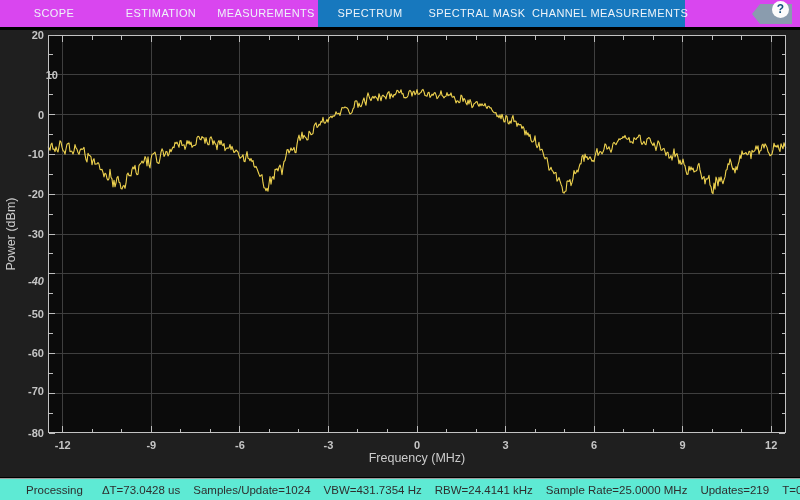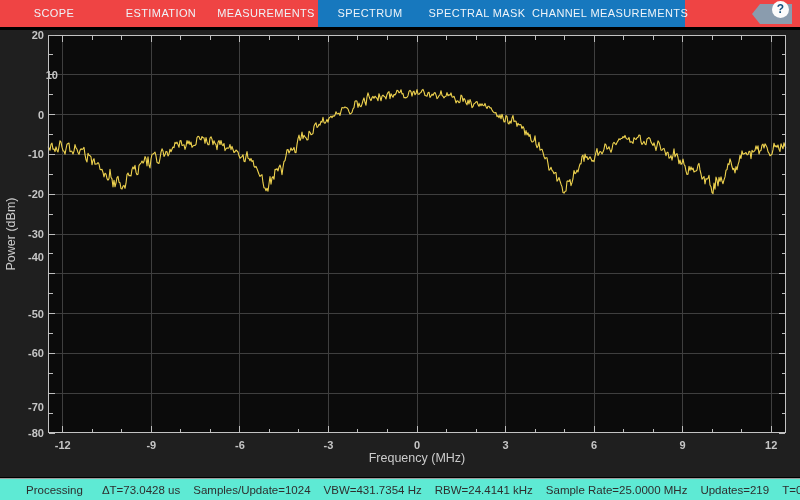--- a/index.html
+++ b/index.html
@@ -1,20 +1,20 @@
 <!DOCTYPE html>
 <html><head>
 <meta charset="utf-8">
 <style>
   html,body{margin:0;padding:0;background:#000;width:800px;height:500px;overflow:hidden;
             font-family:"Liberation Sans",sans-serif;-webkit-font-smoothing:antialiased;}
   #app{position:relative;width:800px;height:500px;background:#000;}
 
   
-  #toolbar{position:absolute;top:0;left:0;width:800px;height:27px;background:#ef4444;display:flex;}
+  #toolbar{position:absolute;top:0;left:0;width:800px;height:27px;background:#d946ef;display:flex;}
   .tab{height:27px;line-height:27px;text-align:center;color:#eef4f9;font-size:11px;
        letter-spacing:.4px;cursor:pointer;user-select:none;white-space:nowrap;}
   .tab.active{background:#1778be;}
   #toolbar-filler{flex:1;}
   #help-tag{position:absolute;right:8px;top:4px;width:40px;height:20px;background:#8a9cae;
             clip-path:polygon(0 50%,20% 0,100% 0,100% 100%,20% 100%);cursor:pointer;}
   #help-circle{position:absolute;right:11px;top:1px;width:17px;height:17px;background:#fbfbfb;
                border-radius:50%;color:#14527f;font-size:12px;font-weight:bold;
                text-align:center;line-height:17px;}
 
@@ -187,24 +187,24 @@
         <div class="tick-label x-tick-label" style="left: 483.56px;">3</div>
         <div class="tick-label x-tick-label" style="left: 572.12px;">6</div>
         <div class="tick-label x-tick-label" style="left: 660.68px;">9</div>
         <div class="tick-label x-tick-label" style="left: 749.24px;">12</div>
         <div class="tick-label y-tick-label" style="top: 0px;">20</div>
         <div class="tick-label y-tick-label" style="top: 39.8px; padding-left: 14px;">10</div>
         <div class="tick-label y-tick-label" style="top: 79.6px;">0</div>
         <div class="tick-label y-tick-label" style="top: 119.4px;">-10</div>
         <div class="tick-label y-tick-label" style="top: 159.2px;">-20</div>
         <div class="tick-label y-tick-label" style="top: 199px;">-30</div>
-        <div class="tick-label y-tick-label" style="top: 222px;">-40</div>
+        <div class="tick-label y-tick-label" style="top: 246px; font-style: italic;">-40</div>
         <div class="tick-label y-tick-label" style="top: 278.6px;">-50</div>
         <div class="tick-label y-tick-label" style="top: 318.4px;">-60</div>
-        <div class="tick-label y-tick-label" style="top: 372px;">-70</div>
+        <div class="tick-label y-tick-label" style="top: 356px;">-70</div>
         <div class="tick-label y-tick-label" style="top: 398px;">-80</div>
       </div>
   </div>
 
   <div id="statusbar">
     <span class="status-item" id="status-processing">Processing</span>
     <span class="status-item">ΔT=73.0428 us</span>
     <span class="status-item">Samples/Update=1024</span>
     <span class="status-item">VBW=431.7354 Hz</span>
     <span class="status-item">RBW=24.4141 kHz</span>

